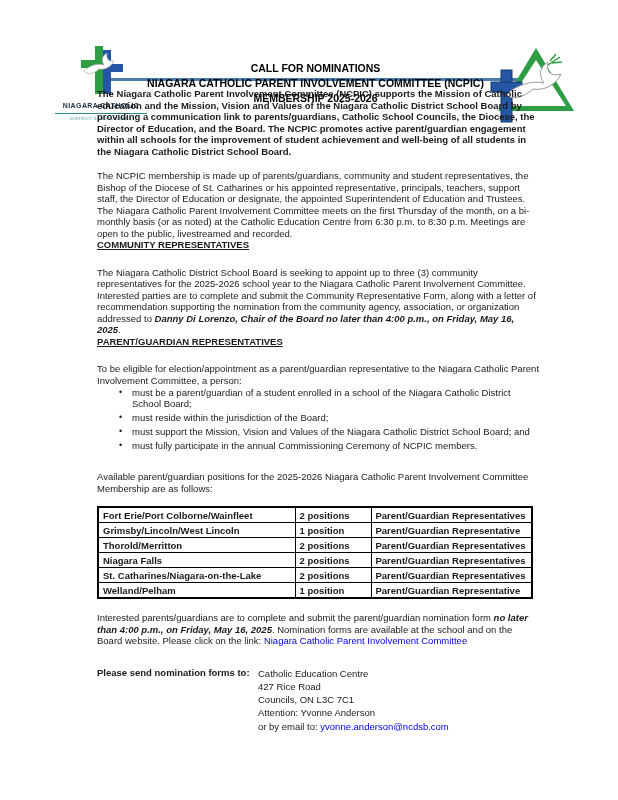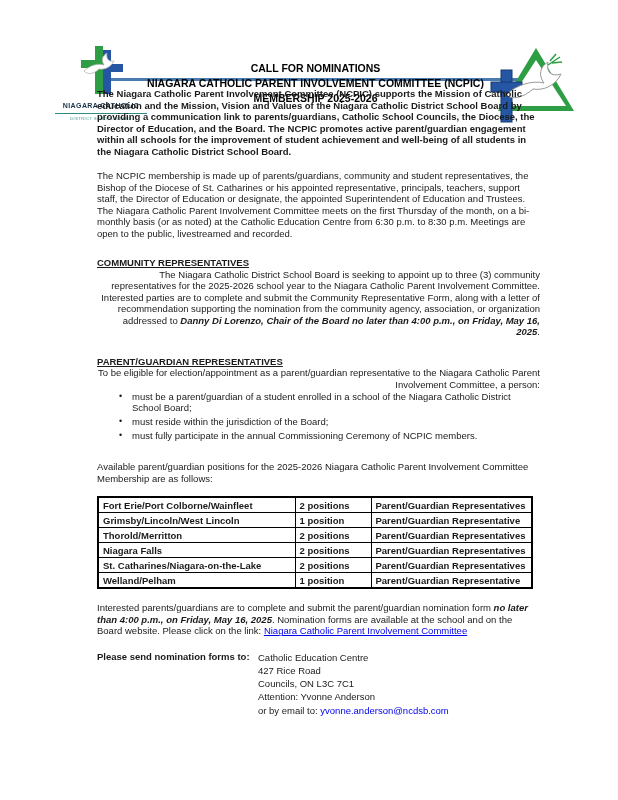--- a/index.html
+++ b/index.html
@@ -44,26 +44,25 @@
     height: 3px;
     background: #4a7bae;
     margin: 2px 88px 0 95px;
   }
 
   
   p.body-par { margin-top: 13px; }
   p.first-par { margin-top: 7px; font-weight: bold; }
   .emph { font-weight: bold; font-style: italic; }
   .section-heading {
-    margin-top: 18px;
     font-weight: bold;
     text-decoration: underline;
     font-size: 9.5px;
   }
-  .section-heading + p { margin-top: 0; text-align: right; }
+  .section-heading + p { margin-top: 16px; }
 
   ul.bullet-list { margin: 1px 0 0 22px; list-style: none; }
   ul.bullet-list li {
     position: relative;
     padding-left: 13px;
     margin-bottom: 2.6px;
     line-height: 11.3px;
   }
   ul.bullet-list li::before {
     content: "•";
@@ -85,25 +84,25 @@
     font-size: 9.5px;
     padding: 1.5px 4px 1px 4px;
     height: 13px;
     overflow: hidden;
     white-space: nowrap;
   }
   td.col-area { width: 197px; }
   td.col-count { width: 76px; }
   td.col-type  { width: 161px; }
 
-  a.doc-link { color: #0000ee; text-decoration: underline; cursor: pointer; }
+  a.doc-link { color: #0000ee; cursor: pointer; }
   a.email-link { color: #0000ee; text-decoration: none; cursor: pointer; }
 
   
-  .contact-row { display: flex; margin-top: 14px; }
+  .contact-row { display: flex; margin-top: 20px; }
   .contact-label { font-weight: bold; width: 161px; flex: 0 0 auto; }
   .contact-address div { line-height: 13.2px; }
 </style>
 </head>
 <body>
 
 <div class="page">
 
   <div class="header">
 
@@ -146,20 +145,21 @@
     <p class="body-par">The NCPIC membership is made up of parents/guardians, community and student representatives, the Bishop of the Diocese of St. Catharines or his appointed representative, principals, teachers, support staff, the Director of Education or designate, the appointed Superintendent of Education and Trustees. The Niagara Catholic Parent Involvement Committee meets on the first Thursday of the month, on a bi-monthly basis (or as noted) at the Catholic Education Centre from 6:30 p.m. to 8:30 p.m. Meetings are open to the public, livestreamed and recorded.</p>
 
     <div class="section-heading">COMMUNITY REPRESENTATIVES</div>
     <p><span>The Niagara Catholic District School Board is seeking to appoint up to three (3) community representatives for the 2025-2026 school year to the Niagara Catholic Parent Involvement Committee. Interested parties are to complete and submit the Community Representative Form, along with a letter of recommendation supporting the nomination from the community agency, association, or organization addressed to </span><span class="emph">Danny Di Lorenzo, Chair of the Board no later than 4:00 p.m., on Friday, May 16, 2025</span><span>.</span></p>
 
     <div class="section-heading">PARENT/GUARDIAN REPRESENTATIVES</div>
     <p>To be eligible for election/appointment as a parent/guardian representative to the Niagara Catholic Parent Involvement Committee, a person:</p>
     <ul class="bullet-list">
       <li>must be a parent/guardian of a student enrolled in a school of the Niagara Catholic District School Board;</li>
       <li>must reside within the jurisdiction of the Board;</li>
+      <li>must support the Mission, Vision and Values of the Niagara Catholic District School Board; and</li>
       <li>must fully participate in the annual Commissioning Ceremony of NCPIC members.</li>
     </ul>
 
     <p class="body-par" style="margin-top:20px">Available parent/guardian positions for the 2025-2026 Niagara Catholic Parent Involvement Committee Membership are as follows:</p>
 
     <table class="positions-table">
       <tbody>
         <tr>
           <td class="col-area">Fort Erie/Port Colborne/Wainfleet</td>
           <td class="col-count">2 positions</td>

